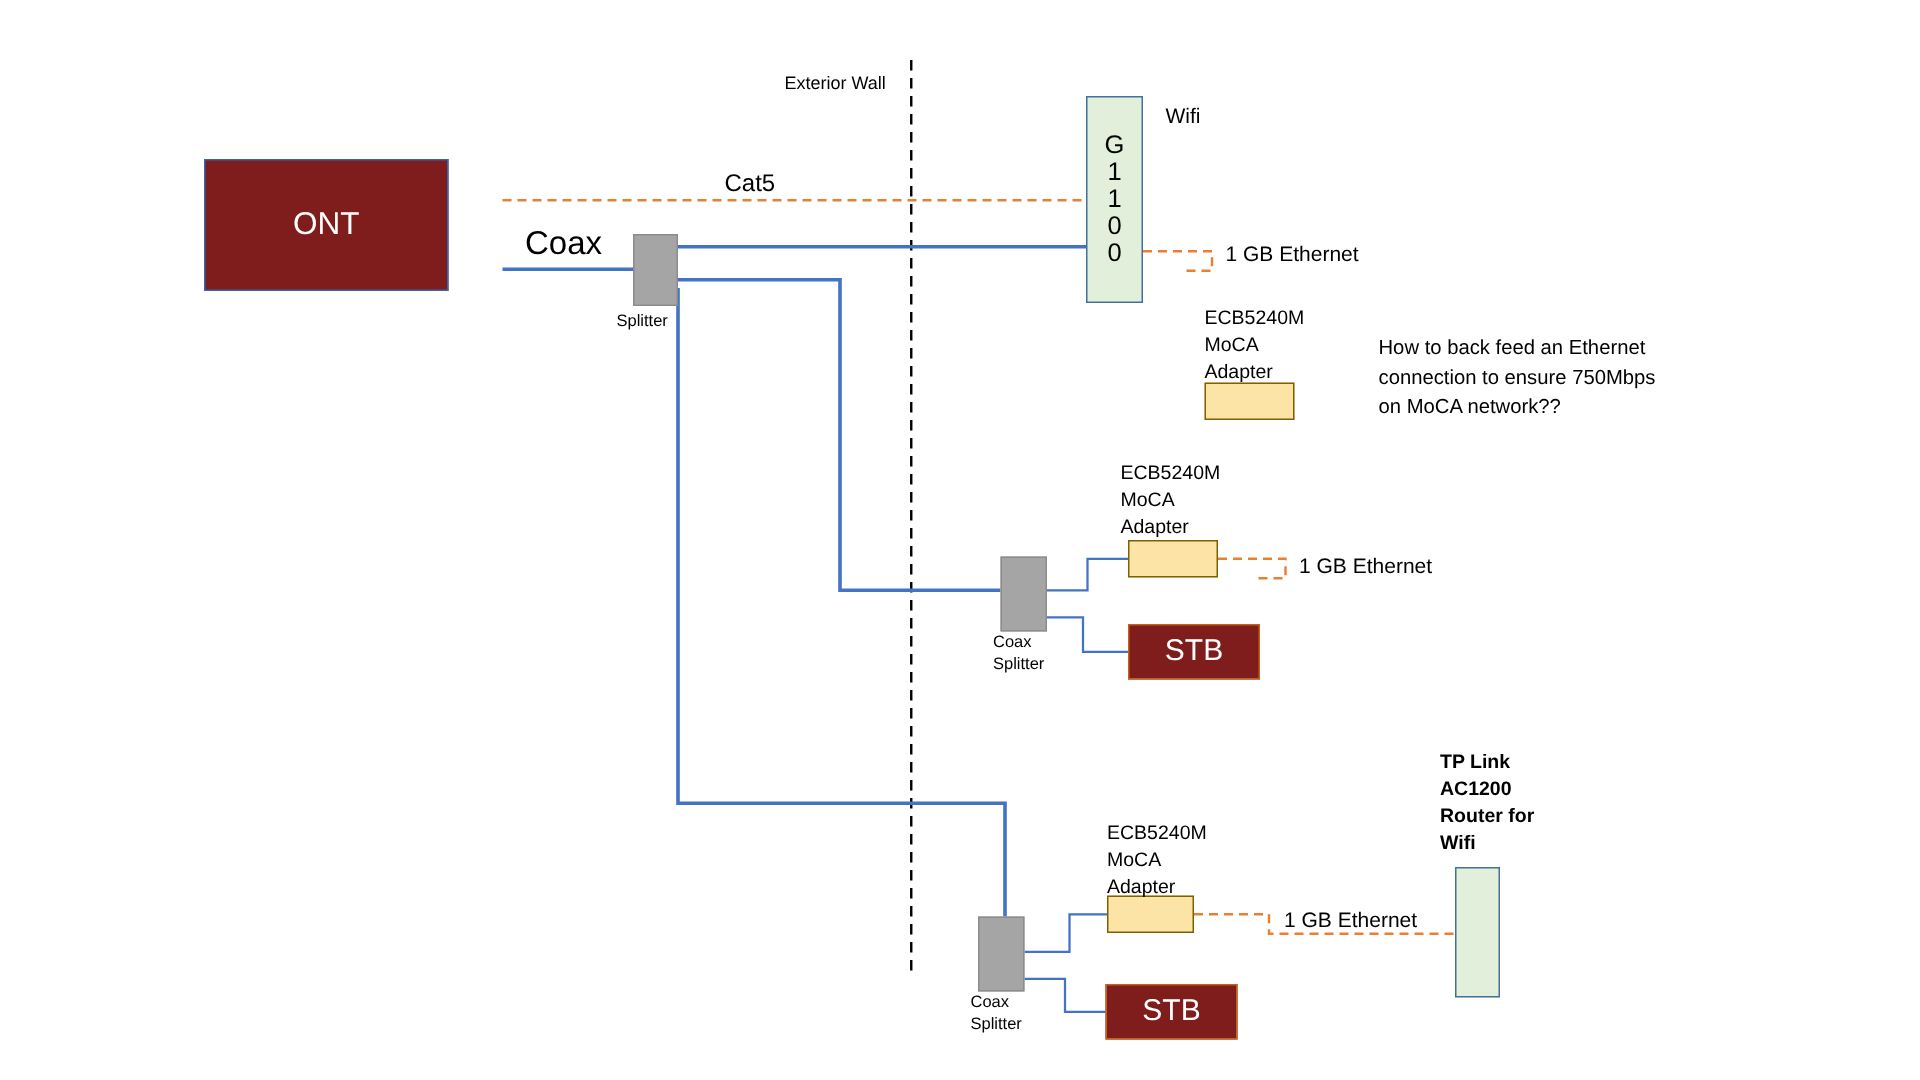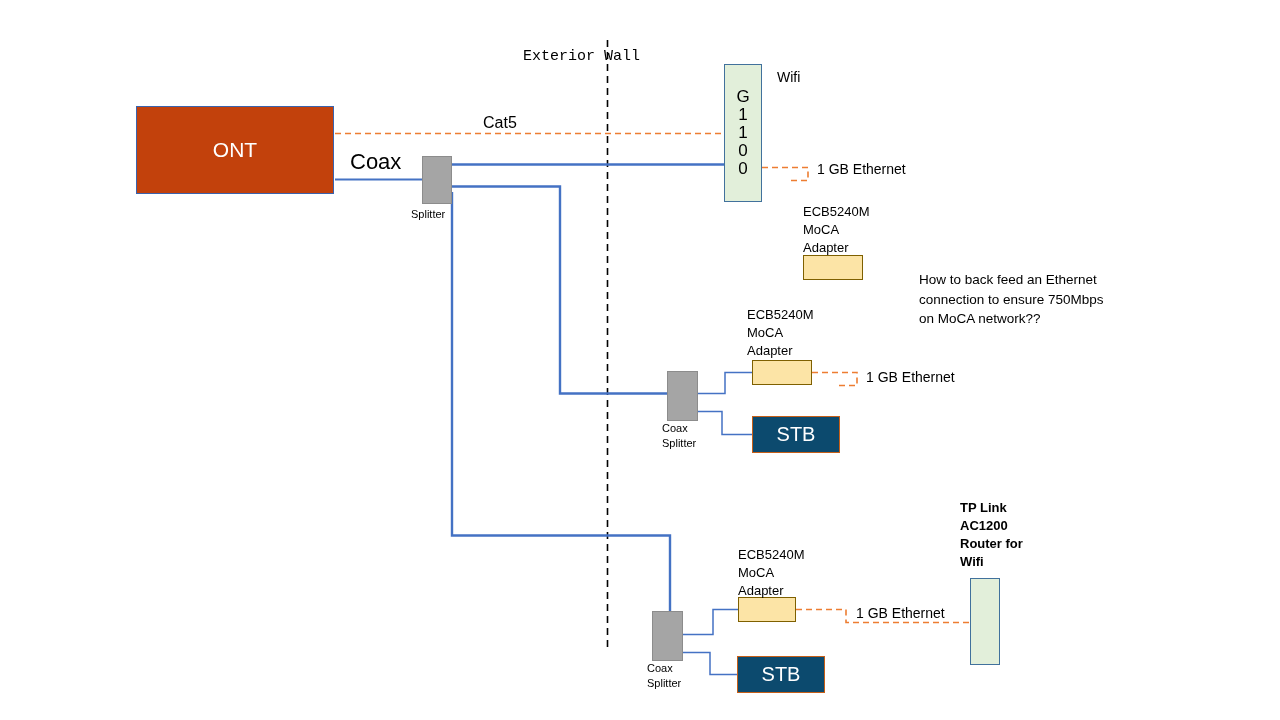--- a/index.html
+++ b/index.html
@@ -23,22 +23,22 @@
     height: 720px;
   }
   .node {
     position: absolute;
     box-sizing: border-box;
     display: flex;
     align-items: center;
     justify-content: center;
   }
   .node-ont {
-    left: 136px; top: 106px; width: 198px; height: 88px;
-    background: #c2410c;
+    left: 136px; top: 106px; width: 163px; height: 88px;
+    background: #7f1d1d;
     border: 1px solid #3a63ad;
     color: #ffffff;
     font-size: 21px;
   }
   .node-splitter {
     left: 422px; top: 156px; width: 30px; height: 48px;
     background: #A5A5A5;
     border: 1px solid #8c8c8c;
   }
   .node-coax-splitter-mid {
@@ -67,21 +67,21 @@
     box-sizing: border-box;
     background: #FCE4A6;
     border: 1px solid #7F6000;
   }
   .moca-top  { left: 803px; top: 255px; width: 60px; height: 25px; }
   .moca-mid  { left: 752px; top: 360px; width: 60px; height: 25px; }
   .moca-bot  { left: 738px; top: 597px; width: 58px; height: 25px; }
   .node-stb {
     position: absolute;
     box-sizing: border-box;
-    background: #0c4a6e;
+    background: #7f1d1d;
     border: 1px solid #c65f18;
     color: #ffffff;
     display: flex;
     align-items: center;
     justify-content: center;
     font-size: 20px;
   }
   .stb-mid { left: 752px; top: 416px; width: 88px; height: 37px; }
   .stb-bot { left: 737px; top: 656px; width: 88px; height: 37px; }
   .node-tplink {
@@ -89,35 +89,35 @@
     background: #E2EFDA;
     border: 1px solid #41719C;
   }
   .lbl {
     position: absolute;
     color: #000000;
     font-size: 13px;
     line-height: 1.38;
     white-space: pre-line;
   }
-  .lbl-exterior-wall { left: 523px; top: 47px; font-size: 15px; font-family: Liberation Mono, monospace; }
+  .lbl-exterior-wall { left: 523px; top: 47px; font-size: 12px; }
   .lbl-cat5 { left: 483px; top: 112px; font-size: 16px; }
   .lbl-coax { left: 350px; top: 147px; font-size: 22px; }
   .lbl-splitter { left: 411px; top: 207px; font-size: 11px; }
   .lbl-wifi { left: 777px; top: 68px; font-size: 14px; }
   .lbl-eth-top { left: 817px; top: 160px; font-size: 14px; }
   .lbl-eth-mid { left: 866px; top: 368px; font-size: 14px; }
   .lbl-eth-bot { left: 856px; top: 604px; font-size: 14px; }
   .lbl-moca-top { left: 803px; top: 203px; font-size: 13px; }
   .lbl-moca-mid { left: 747px; top: 306px; font-size: 13px; }
   .lbl-moca-bot { left: 738px; top: 546px; font-size: 13px; }
   .lbl-coaxsplit-mid { left: 662px; top: 421px; font-size: 11px; }
   .lbl-coaxsplit-bot { left: 647px; top: 661px; font-size: 11px; }
   .lbl-tplink { left: 960px; top: 499px; font-size: 13px; font-weight: bold; }
-  .lbl-question { left: 919px; top: 222px; font-size: 13.5px; line-height: 1.45; width: 200px; margin-top: 48px; }
+  .lbl-question { left: 919px; top: 222px; font-size: 13.5px; line-height: 1.45; width: 200px; }
 </style>
 </head>
 <body>
 
 <div id="canvas">
 
   <svg id="svg-layer" viewBox="0 0 1280 720" xmlns="http://www.w3.org/2000/svg">
 
     <line x1="607.5" y1="40" x2="607.5" y2="652" stroke="#000000" stroke-width="1.6" stroke-dasharray="7,5"></line>
 

